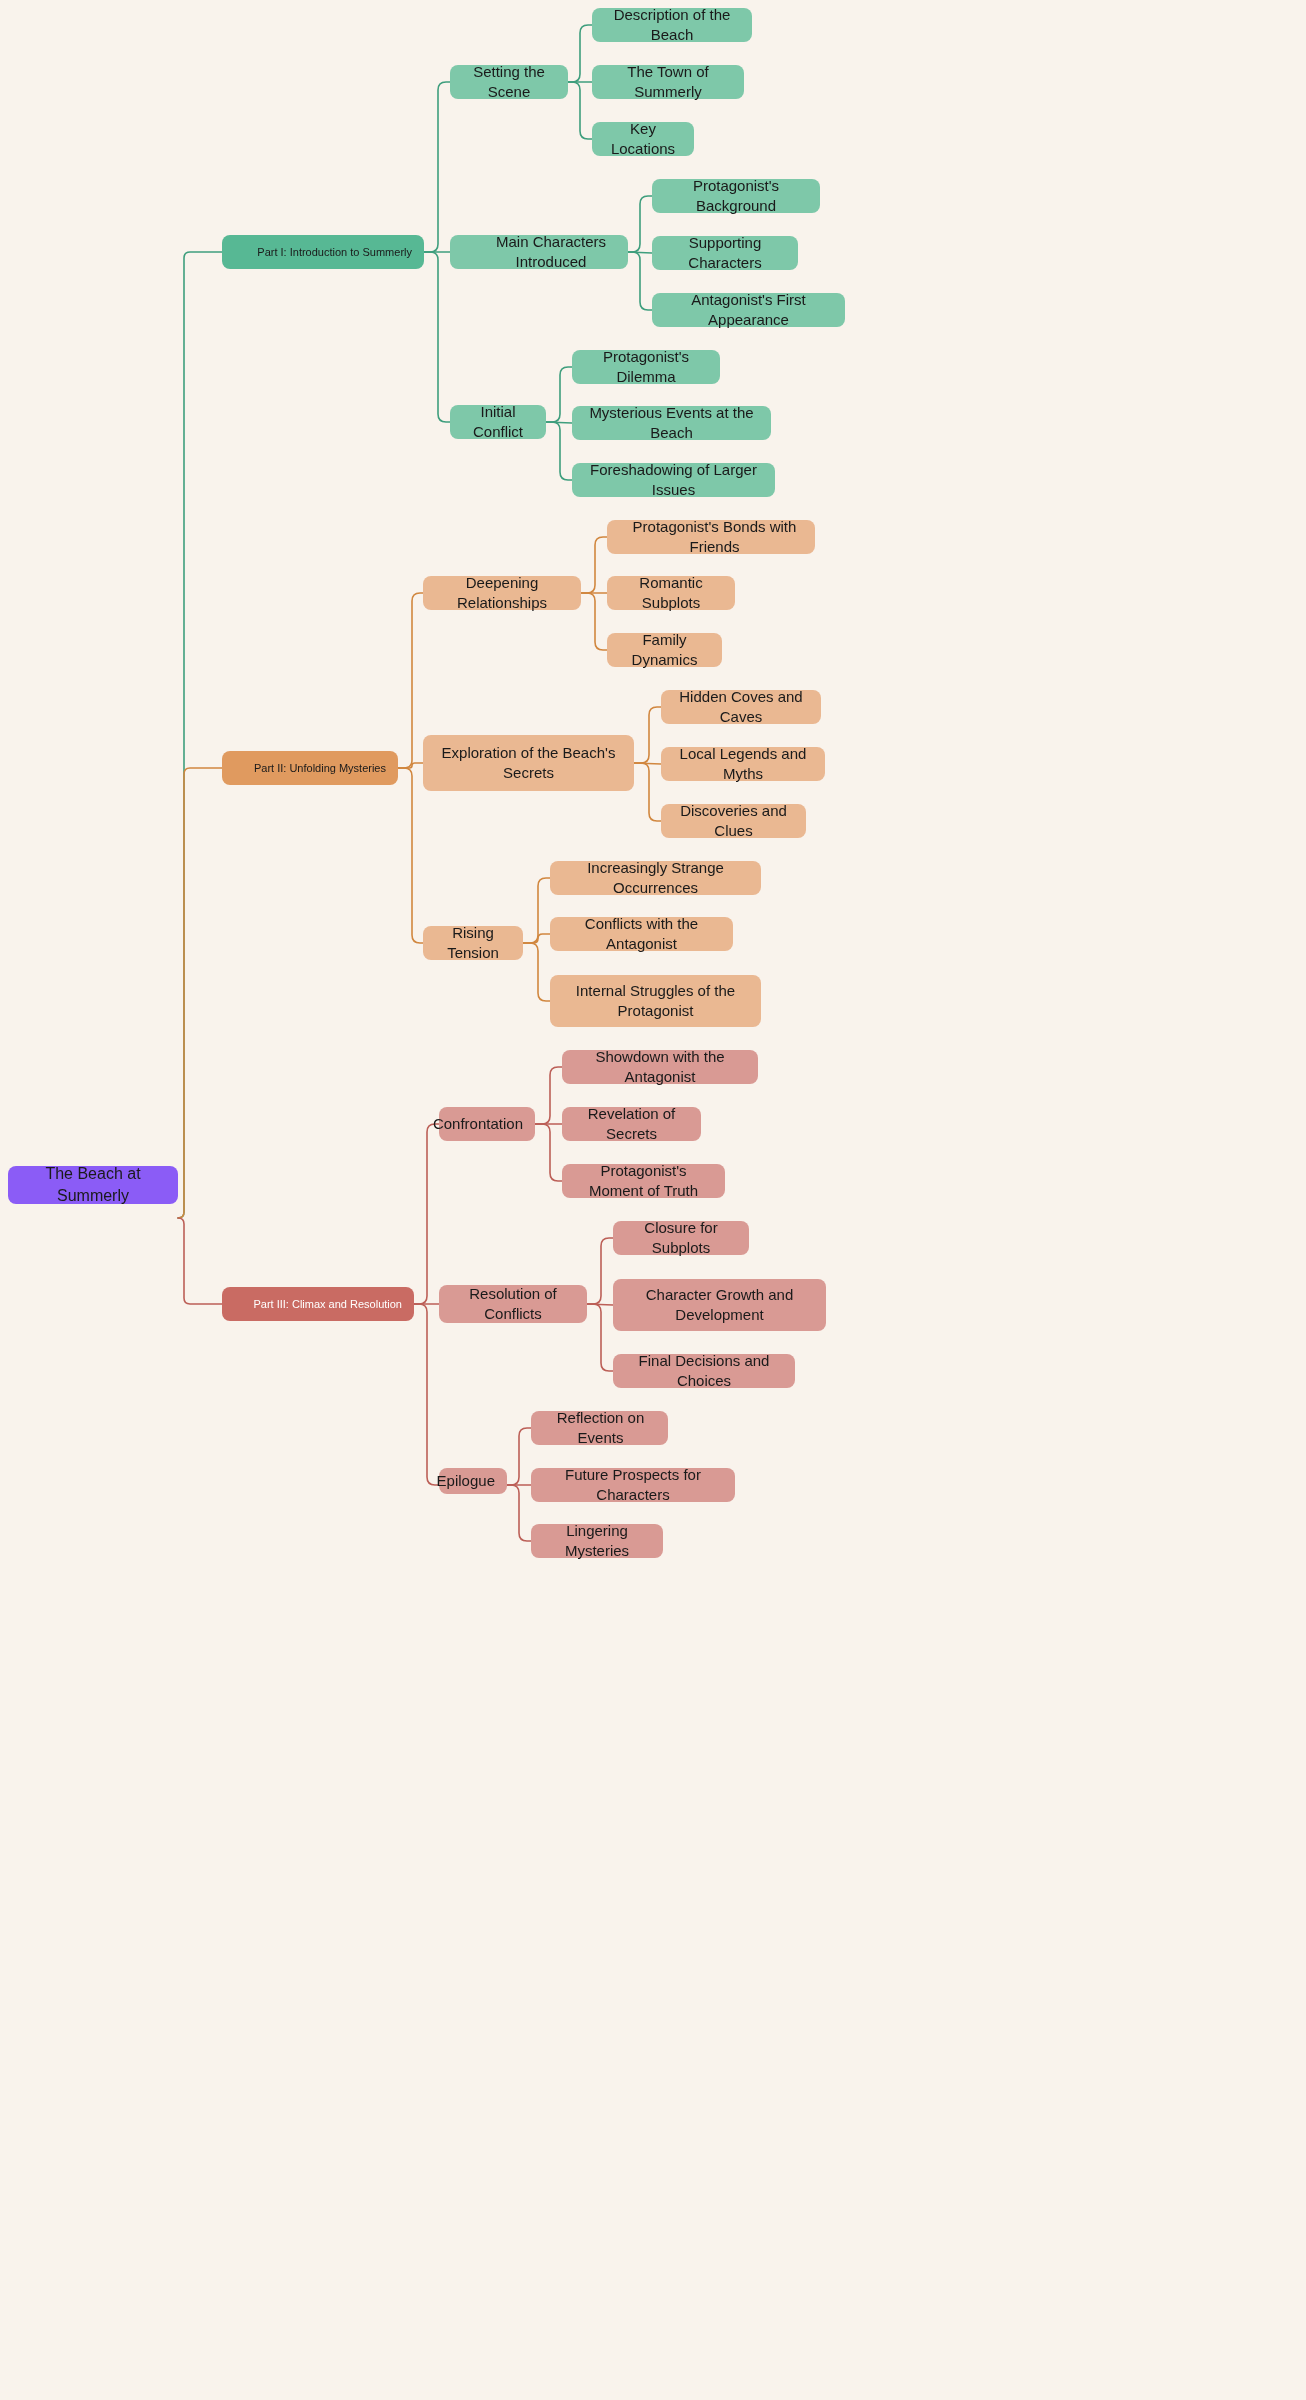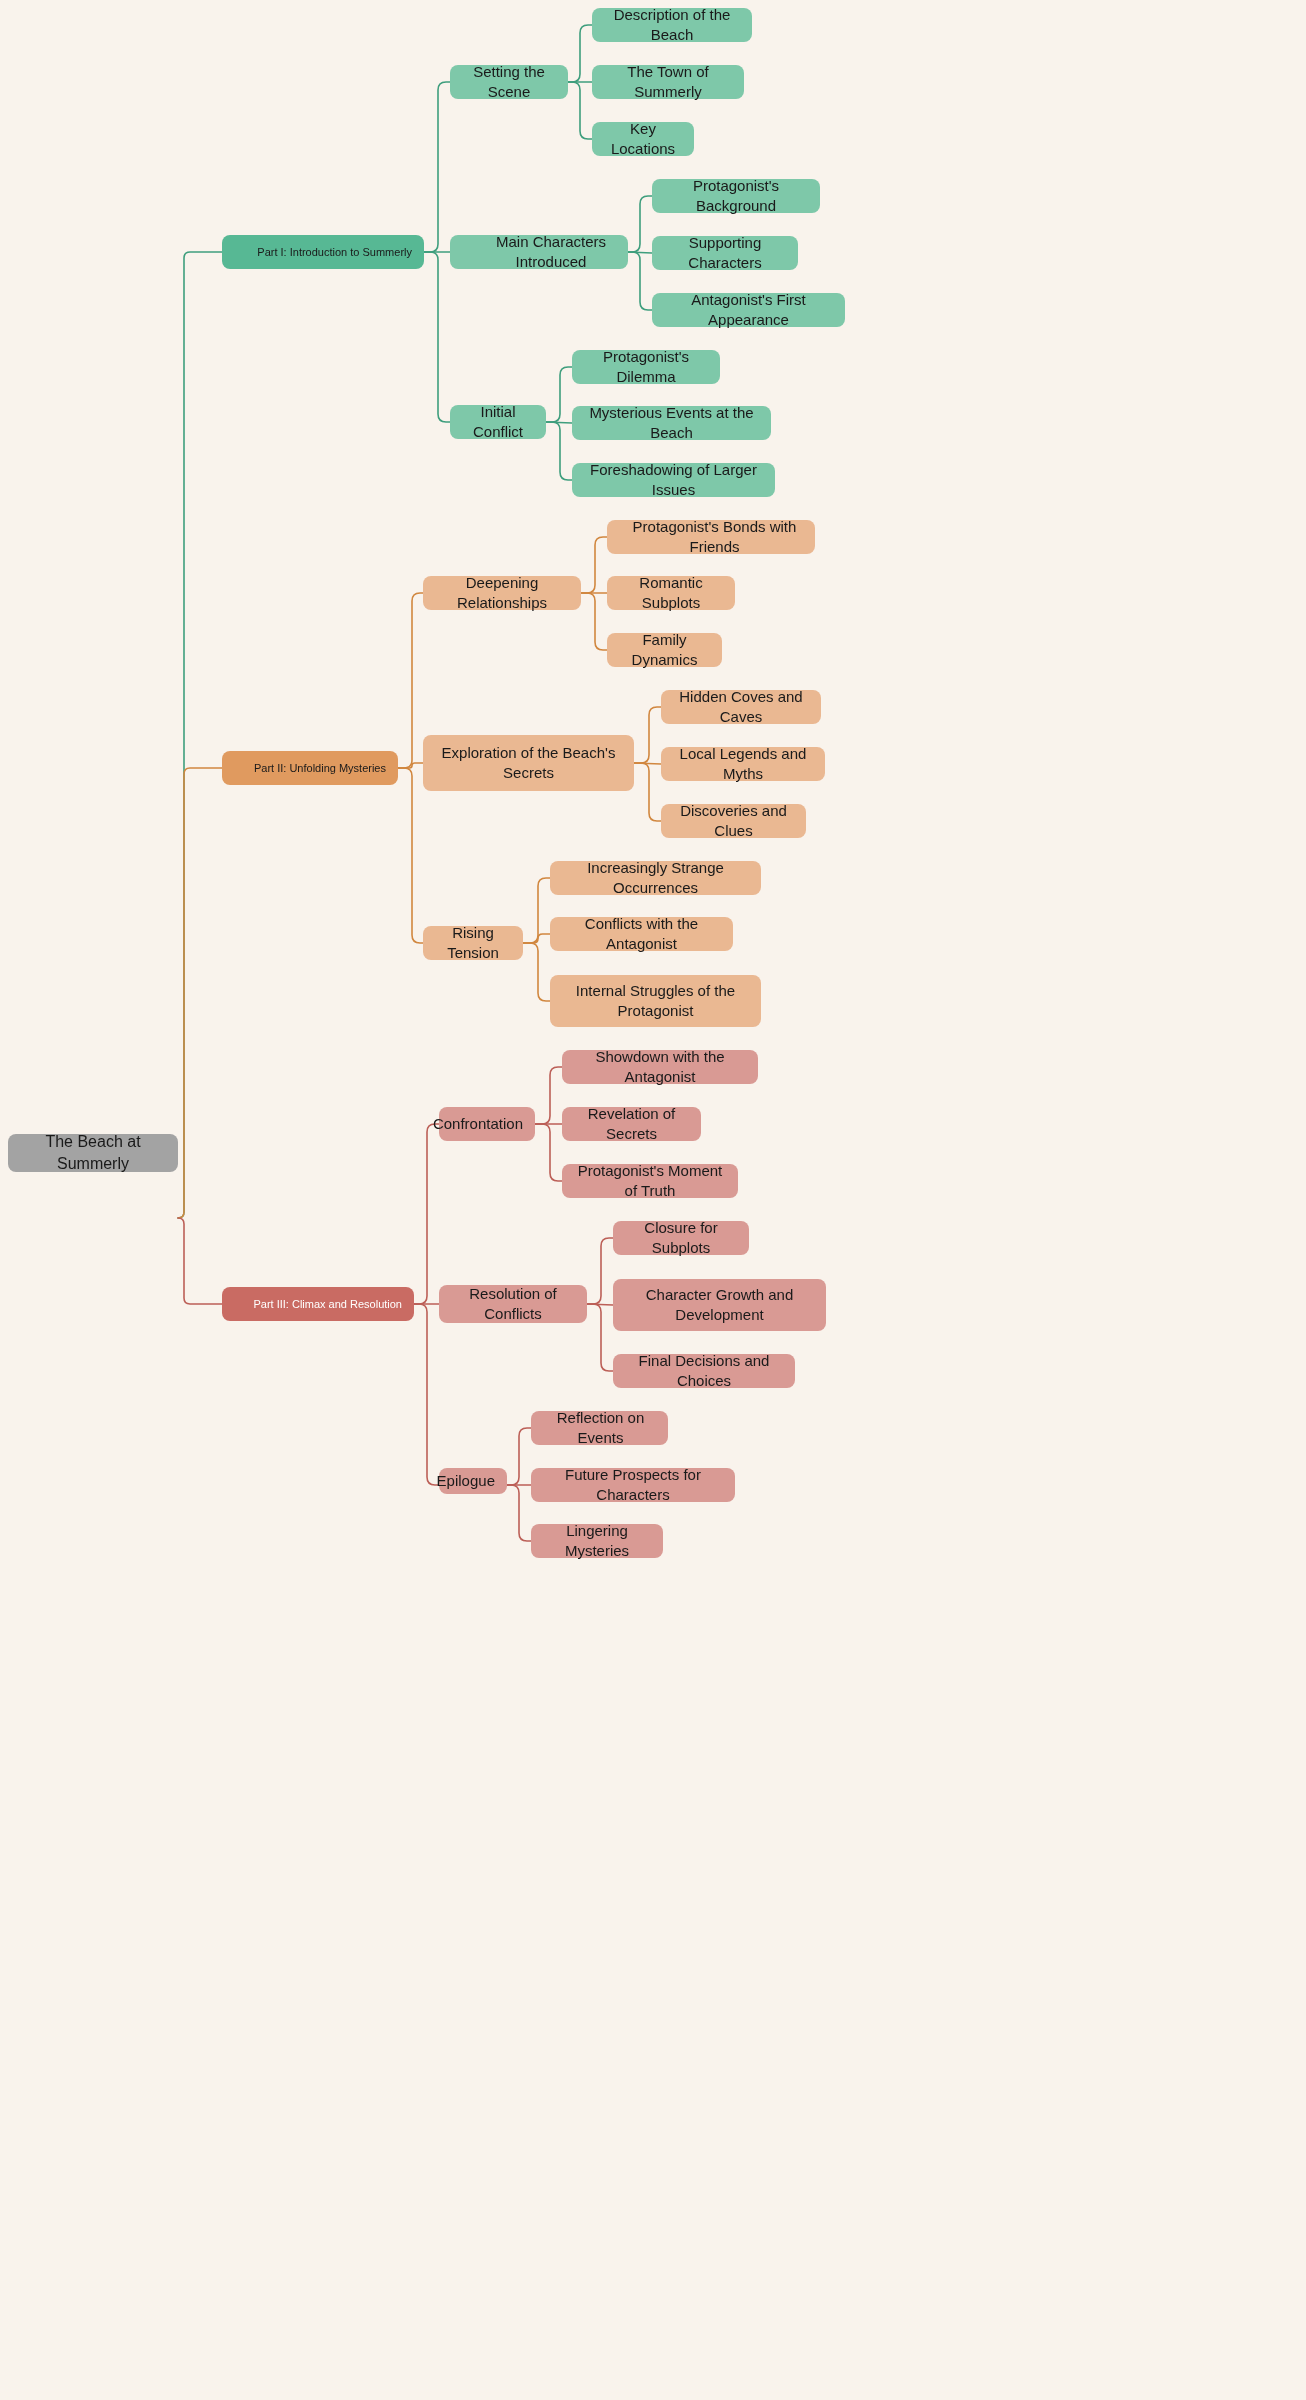--- a/index.html
+++ b/index.html
@@ -88,21 +88,21 @@
       <path d="M 414 1304 L 439 1304" fill="none" stroke="#bc5f57" stroke-width="1.6" stroke-linecap="round"></path>
       <path d="M 587 1304 L 593 1304 Q 601 1304 601 1296 L 601 1246 Q 601 1238 609 1238 L 613 1238" fill="none" stroke="#bc5f57" stroke-width="1.6" stroke-linecap="round"></path>
       <path d="M 587 1304 L 613 1305" fill="none" stroke="#bc5f57" stroke-width="1.6" stroke-linecap="round"></path>
       <path d="M 587 1304 L 593 1304 Q 601 1304 601 1312 L 601 1363 Q 601 1371 609 1371 L 613 1371" fill="none" stroke="#bc5f57" stroke-width="1.6" stroke-linecap="round"></path>
       <path d="M 414 1304 L 419 1304 Q 427 1304 427 1312 L 427 1477 Q 427 1485 435 1485 L 439 1485" fill="none" stroke="#bc5f57" stroke-width="1.6" stroke-linecap="round"></path>
       <path d="M 507 1485 L 511 1485 Q 519 1485 519 1477 L 519 1436 Q 519 1428 527 1428 L 531 1428" fill="none" stroke="#bc5f57" stroke-width="1.6" stroke-linecap="round"></path>
       <path d="M 507 1485 L 531 1485" fill="none" stroke="#bc5f57" stroke-width="1.6" stroke-linecap="round"></path>
       <path d="M 507 1485 L 511 1485 Q 519 1485 519 1493 L 519 1533 Q 519 1541 527 1541 L 531 1541" fill="none" stroke="#bc5f57" stroke-width="1.6" stroke-linecap="round"></path>
     </svg>
   <div id="nodes">
-      <div class="node root" style="left: 8px; top: 1134px; width: 170px; height: 38px; background: #a3a3a3;">
+      <div class="node root" style="left: 8px; top: 1166px; width: 170px; height: 38px; background: #8b5cf6;">
         <span>The Beach at Summerly</span>
       </div>
       <div class="node l1 p1" style="left: 222px; top: 235px; width: 202px; height: 34px; background: rgb(87, 184, 148);">
         <span>Part I: Introduction to Summerly</span>
       </div>
       <div class="node l2" style="left: 450px; top: 65px; width: 118px; height: 34px; background: rgb(126, 200, 169);">
         <span>Setting the Scene</span>
       </div>
       <div class="node l3" style="left: 592px; top: 8px; width: 160px; height: 34px; background: rgb(126, 200, 169);">
         <span>Description of the Beach</span>
@@ -181,21 +181,21 @@
       </div>
       <div class="node l2" style="left: 439px; top: 1107px; width: 96px; height: 34px; background: rgb(217, 154, 148);">
         <span>Confrontation</span>
       </div>
       <div class="node l3" style="left: 562px; top: 1050px; width: 196px; height: 34px; background: rgb(217, 154, 148);">
         <span>Showdown with the Antagonist</span>
       </div>
       <div class="node l3" style="left: 562px; top: 1107px; width: 139px; height: 34px; background: rgb(217, 154, 148);">
         <span>Revelation of Secrets</span>
       </div>
-      <div class="node l3" style="left: 562px; top: 1164px; width: 176px; height: 34px; background: rgb(217, 154, 148);">
+      <div class="node l3" style="left: 562px; top: 1164px; width: 163px; height: 34px; background: rgb(217, 154, 148);">
         <span>Protagonist's Moment of Truth</span>
       </div>
       <div class="node l2" style="left: 439px; top: 1285px; width: 148px; height: 38px; background: rgb(217, 154, 148);">
         <span>Resolution of Conflicts</span>
       </div>
       <div class="node l3" style="left: 613px; top: 1221px; width: 136px; height: 34px; background: rgb(217, 154, 148);">
         <span>Closure for Subplots</span>
       </div>
       <div class="node l3" style="left: 613px; top: 1279px; width: 213px; height: 52px; background: rgb(217, 154, 148);">
         <span>Character Growth and Development</span>

